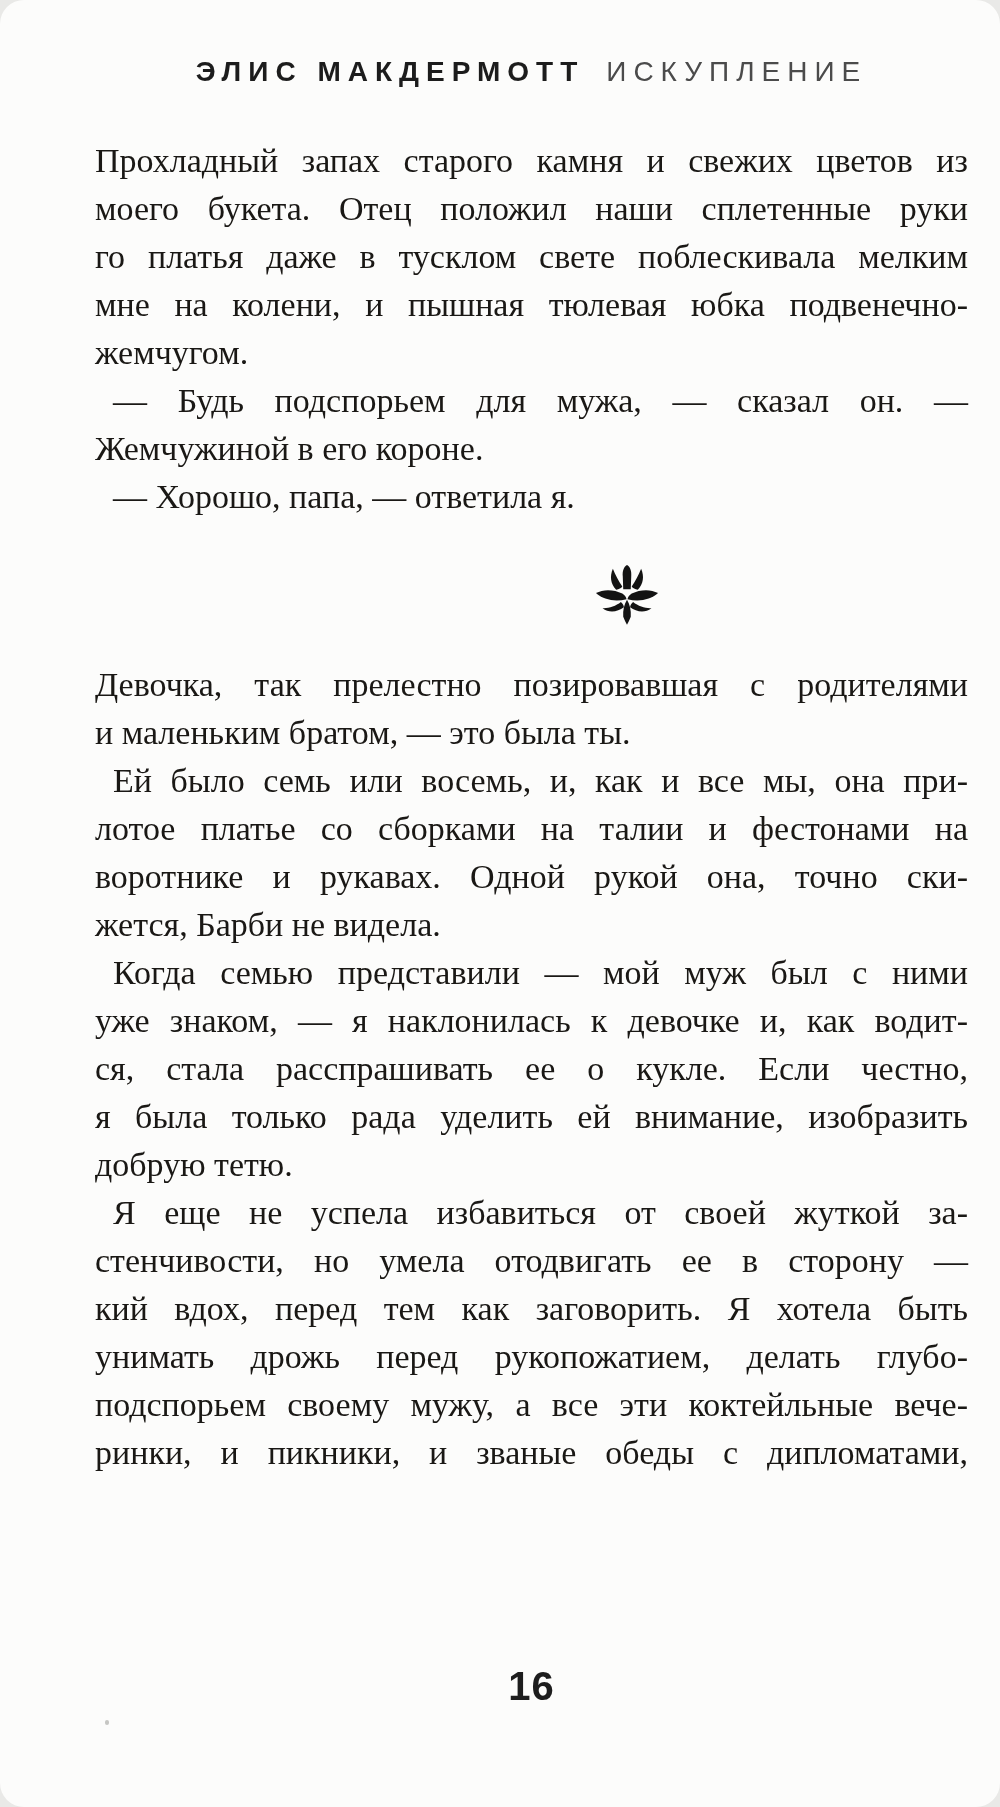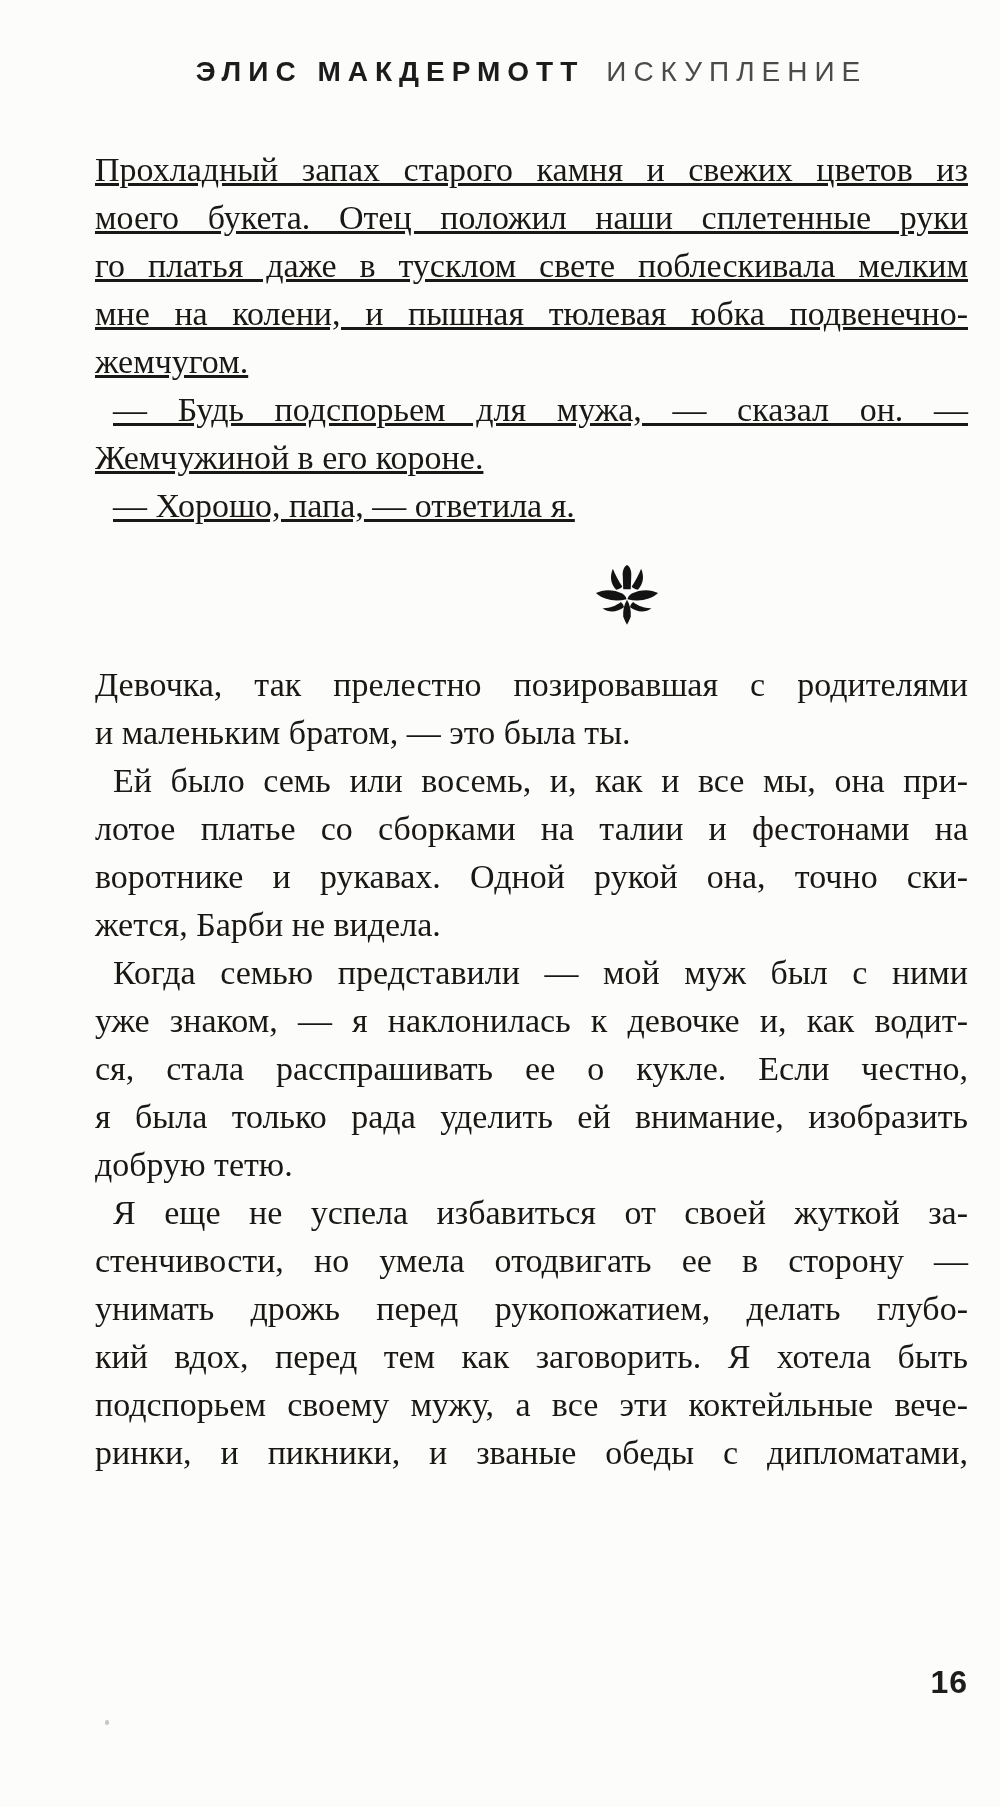--- a/index.html
+++ b/index.html
@@ -21,52 +21,52 @@
   }
   .rh-author{font-weight:700;letter-spacing:7px;color:#1c1c1c;}
   .rh-gap{display:inline-block;width:22px;}
   .rh-title{font-weight:400;letter-spacing:7px;color:#4b4b4b;}
   
   .text-column{
     position:absolute;left:95px;top:0;width:873px;height:100%;
     font-size:34px;line-height:48px;color:#1a1815;
   }
   .block{position:absolute;left:0;right:0;}
-  .block-a{top:146px;text-decoration:underline;}
+  .block-a{top:137px;}
   .block-b{top:661px;}
   .line{
     text-align:justify;
     text-align-last:justify;
     hyphens:none;
   }
   .line.short{text-align-last:left;}
   .line.indent{padding-left:18px;}
   
   .ornament{
     position:absolute;top:562px;left:95px;width:873px;height:66px;
     text-align:center;color:#131313;
   }
   .ornament svg{display:inline-block;width:64px;height:66px;}
   
   .folio{
     position:absolute;top:1664px;left:95px;width:873px;
-    text-align:right;
+    text-align:center;
     font-family:"Liberation Sans","DejaVu Sans",sans-serif;
-    font-weight:700;font-size:32px;letter-spacing:1px;color:#1d1d1d;
+    font-weight:700;font-size:40px;letter-spacing:1px;color:#1d1d1d;
   }
   
   .speck{
     position:absolute;left:105px;top:1720px;width:4px;height:5px;
     background:#c6c6c3;border-radius:2px;
   }
 </style>
 </head>
 <body>
 
-<div class="page" style="background: rgb(252, 252, 251);">
+<div class="page" style="background: rgb(252, 252, 251); border-radius: 24px;">
 
   <header class="running-head">
     <span class="rh-author">ЭЛИС МАКДЕРМОТТ</span><span class="rh-gap"></span><span class="rh-title">ИСКУПЛЕНИЕ</span>
   </header>
 
   <main class="text-column" style="color: rgb(26, 24, 21);">
     <section class="block block-a">
         <div class="line">Прохладный запах старого камня и свежих цветов из</div>
         <div class="line">моего букета. Отец положил наши сплетенные руки</div>
         <div class="line">го платья даже в тусклом свете поблескивала мелким</div>
@@ -97,22 +97,22 @@
         <div class="line">лотое платье со сборками на талии и фестонами на</div>
         <div class="line">воротнике и рукавах. Одной рукой она, точно ски-</div>
         <div class="line short">жется, Барби не видела.</div>
         <div class="line indent">Когда семью представили — мой муж был с ними</div>
         <div class="line">уже знаком, — я наклонилась к девочке и, как водит-</div>
         <div class="line">ся, стала расспрашивать ее о кукле. Если честно,</div>
         <div class="line">я была только рада уделить ей внимание, изобразить</div>
         <div class="line short">добрую тетю.</div>
         <div class="line indent">Я еще не успела избавиться от своей жуткой за-</div>
         <div class="line">стенчивости, но умела отодвигать ее в сторону —</div>
+        <div class="line">кий вдох, перед тем как заговорить. Я хотела быть</div>
         <div class="line">унимать дрожь перед рукопожатием, делать глубо-</div>
-        <div class="line">кий вдох, перед тем как заговорить. Я хотела быть</div>
         <div class="line">подспорьем своему мужу, а все эти коктейльные вече-</div>
         <div class="line">ринки, и пикники, и званые обеды с дипломатами,</div>
       </section>
   </main>
 
   <footer class="folio">16</footer>
 
   <div class="speck"></div>
 
 </div>

